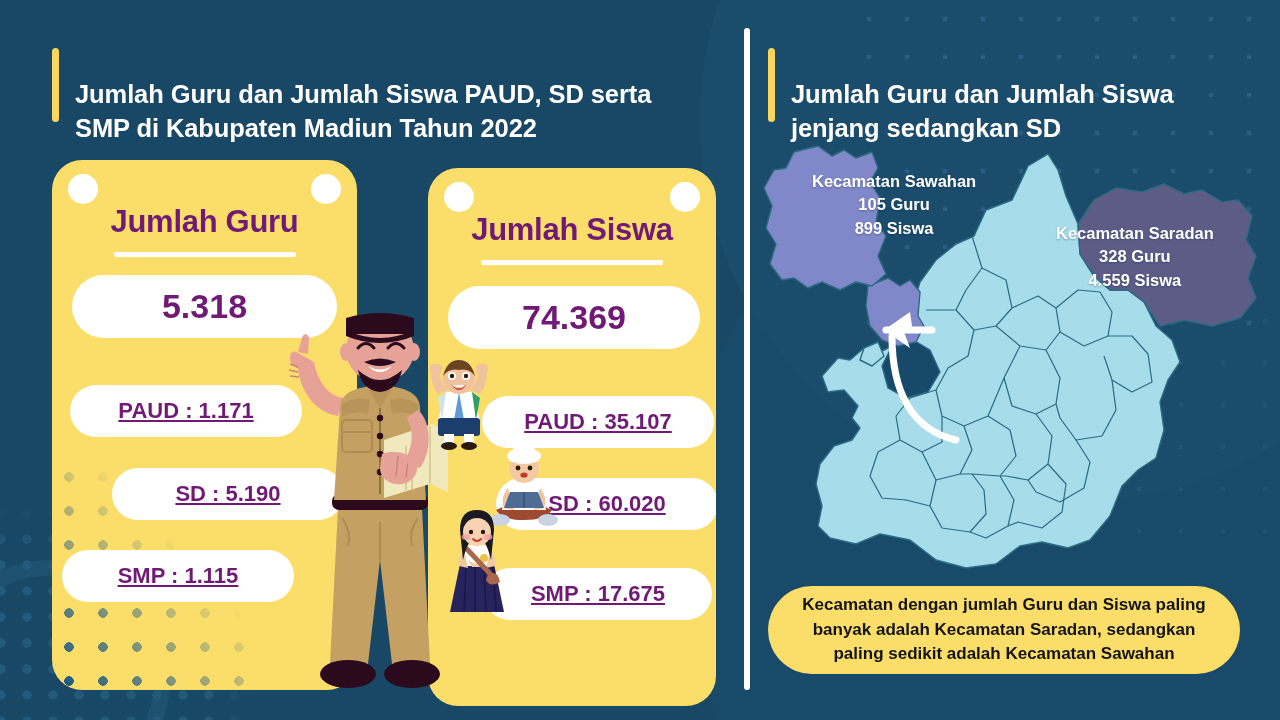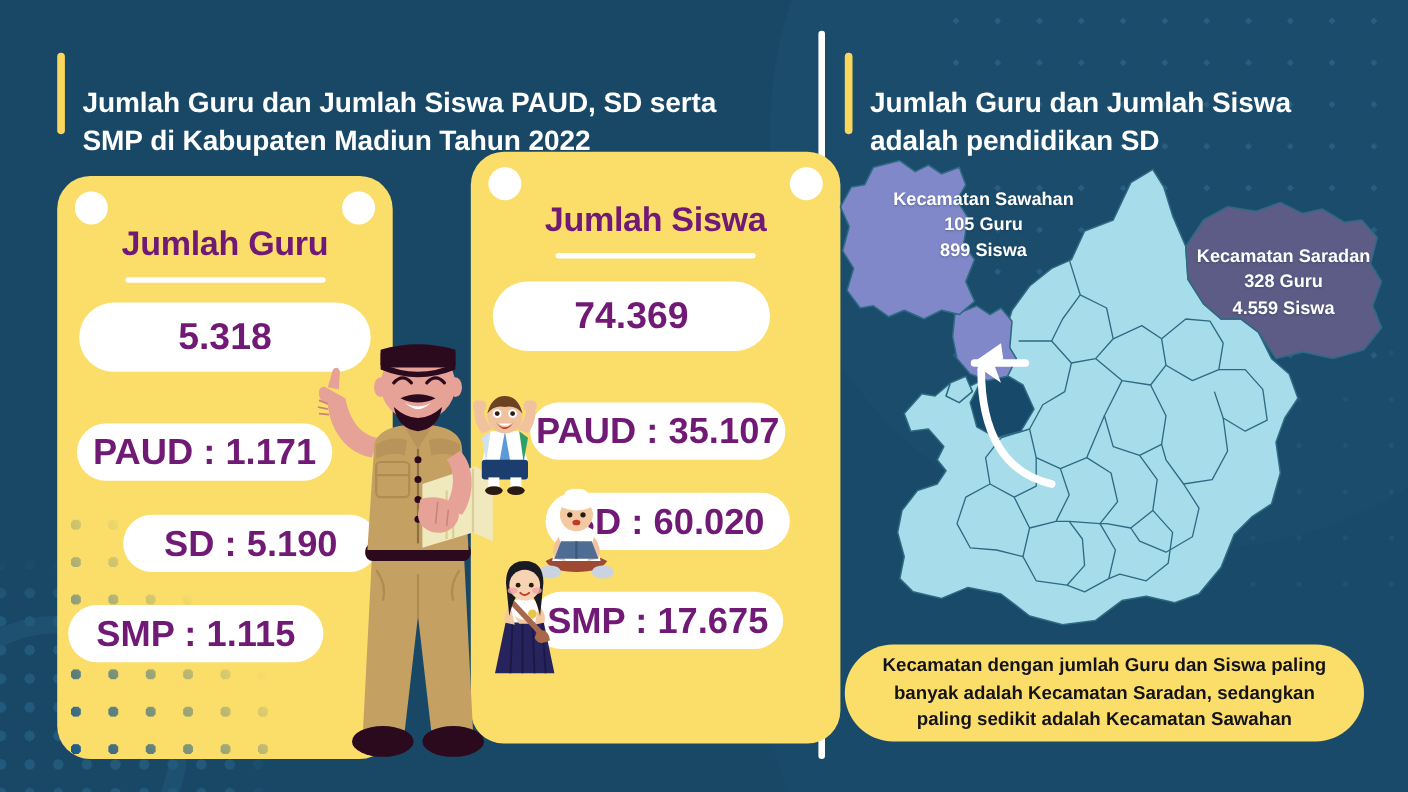--- a/index.html
+++ b/index.html
@@ -58,21 +58,21 @@
   .divider {
     position:absolute; left:744px; top:28px; width:6px; height:662px;
     background:#ffffff; border-radius:3px;
   }
 
   
   .card {
     position:absolute; background:#FBDE6A; border-radius:30px; overflow:hidden;
   }
   #card-guru  { left:52px;  top:160px; width:305px; height:530px; }
-  #card-siswa { left:428px; top:138px; width:336px; height:538px; }
+  #card-siswa { left:428px; top:168px; width:288px; height:538px; }
   .card-dots {
     position:absolute; left:0; bottom:0; width:210px; height:230px;
     background-image:radial-gradient(#1d5a86 4.6px, transparent 4.9px);
     background-size:34px 34px;
     -webkit-mask-image:linear-gradient(to top right, #000 5%, transparent 62%);
     mask-image:linear-gradient(to top right, #000 5%, transparent 62%);
   }
   .notch { position:absolute; width:30px; height:30px; border-radius:50%; background:#ffffff; top:14px; }
   .notch.l { left:16px; }
   .notch.r { right:16px; }
@@ -83,21 +83,21 @@
   .card-rule {
     position:absolute; height:5px; background:#ffffff; border-radius:3px;
     left:50%; transform:translateX(-50%); top:92px; width:182px;
   }
   .pill {
     position:absolute; background:#ffffff; border-radius:40px;
     display:flex; align-items:center; justify-content:center;
     color:#701a75; font-weight:bold;
   }
   .pill.big { font-size:34px; height:63px; }
-  .pill.sub { font-size:33px; height:52px; }
+  .pill.sub { font-size:22px; height:52px;text-decoration:underline; }
 
   
   #g-total { left:20px;  top:115px; width:265px; }
   #g-paud  { left:18px;  top:225px; width:232px; }
   #g-sd    { left:60px;  top:308px; width:232px; }
   #g-smp   { left:10px;  top:390px; width:232px; }
   
   #s-total { left:20px;  top:118px; width:252px; }
   #s-paud  { left:54px;  top:228px; width:232px; }
   #s-sd    { left:68px;  top:310px; width:222px; }
@@ -111,21 +111,21 @@
   #kid-smp  { left:444px; top:508px; width:66px; height:112px; z-index:7; }
 
   
   #map-wrap { position:absolute; left:760px; top:140px; width:512px; height:440px; }
   #map-wrap svg { width:100%; height:100%; display:block; }
   .map-label {
     position:absolute; color:#ffffff; font-weight:bold; font-size:16.5px;
     line-height:1.42; white-space:pre-line; text-shadow:0 1px 2px rgba(10,40,60,.35);text-align:center;
   }
   #label-sawahan { left:52px; top:30px; }
-  #label-saradan { left:328px; top:82px; }
+  #label-saradan { left:296px; top:82px; }
 
   
   #caption {
     position:absolute; left:768px; top:586px; width:472px; height:88px;
     background:#FBDE6A; border-radius:44px;
     display:flex; align-items:center; justify-content:center;
     text-align:center; padding:12px 20px;
     color:#14131A; font-weight:bold; font-size:17px; line-height:1.45;
     white-space:pre-line;
   }
@@ -144,21 +144,21 @@
 
   <div class="title-row" id="title-left">
     <div class="title-bar"></div>
     <div class="title-text">Jumlah Guru dan Jumlah Siswa PAUD, SD serta
 SMP di Kabupaten Madiun Tahun 2022</div>
   </div>
 
   <div class="title-row" id="title-right">
     <div class="title-bar"></div>
     <div class="title-text">Jumlah Guru dan Jumlah Siswa
-adalah pendidikan SD</div>
+jenjang sedangkan SD</div>
   </div>
 
   <div class="divider"></div>
 
   <div class="card" id="card-guru">
     <div class="card-dots"></div>
     <div class="notch l"></div>
     <div class="notch r"></div>
     <div class="card-title">Jumlah Guru</div>
     <div class="card-rule"></div>

